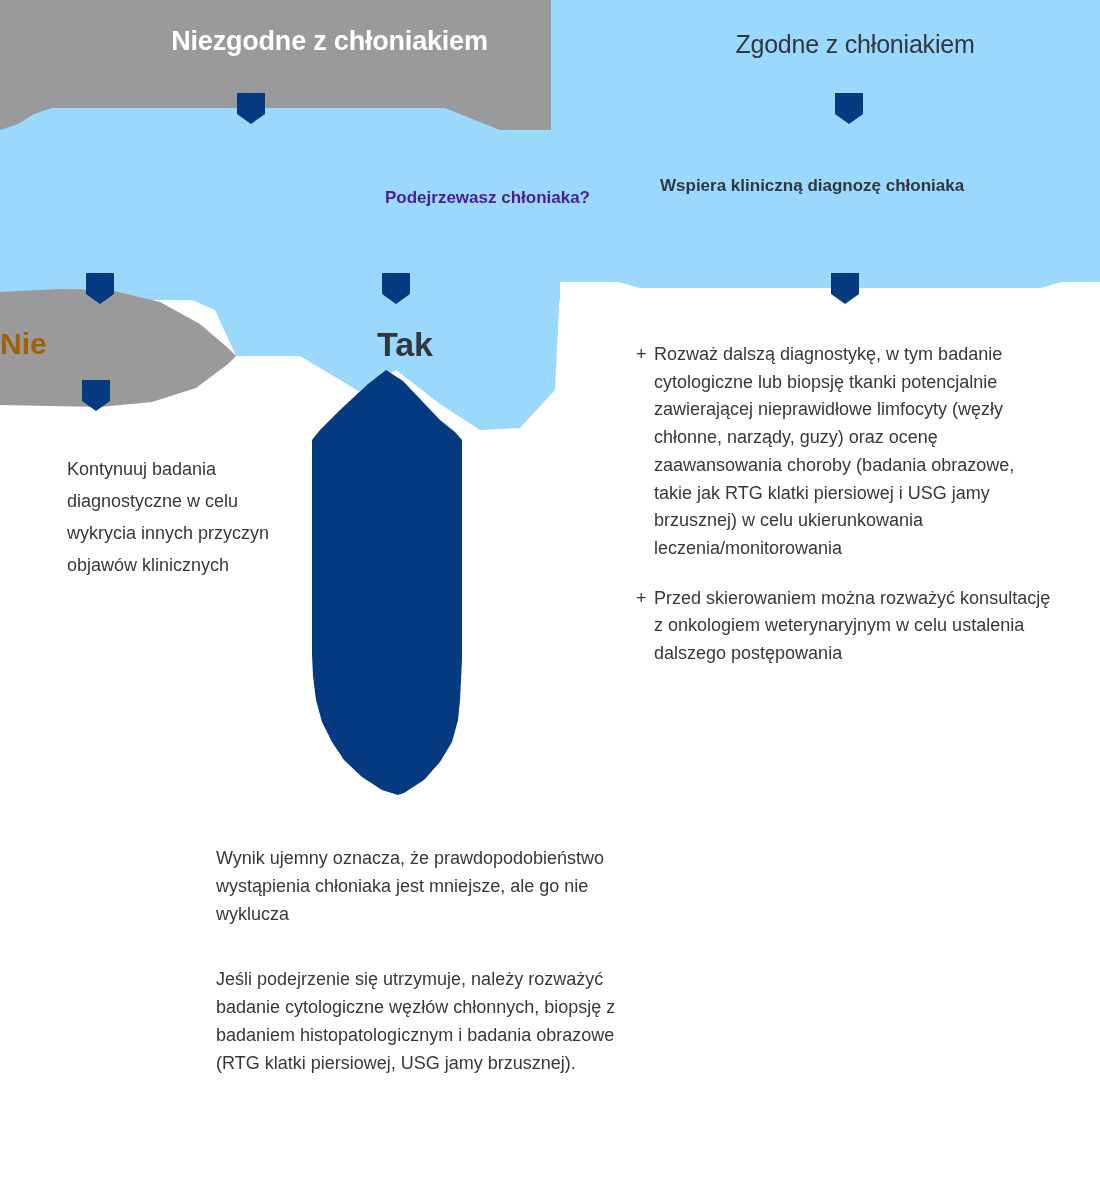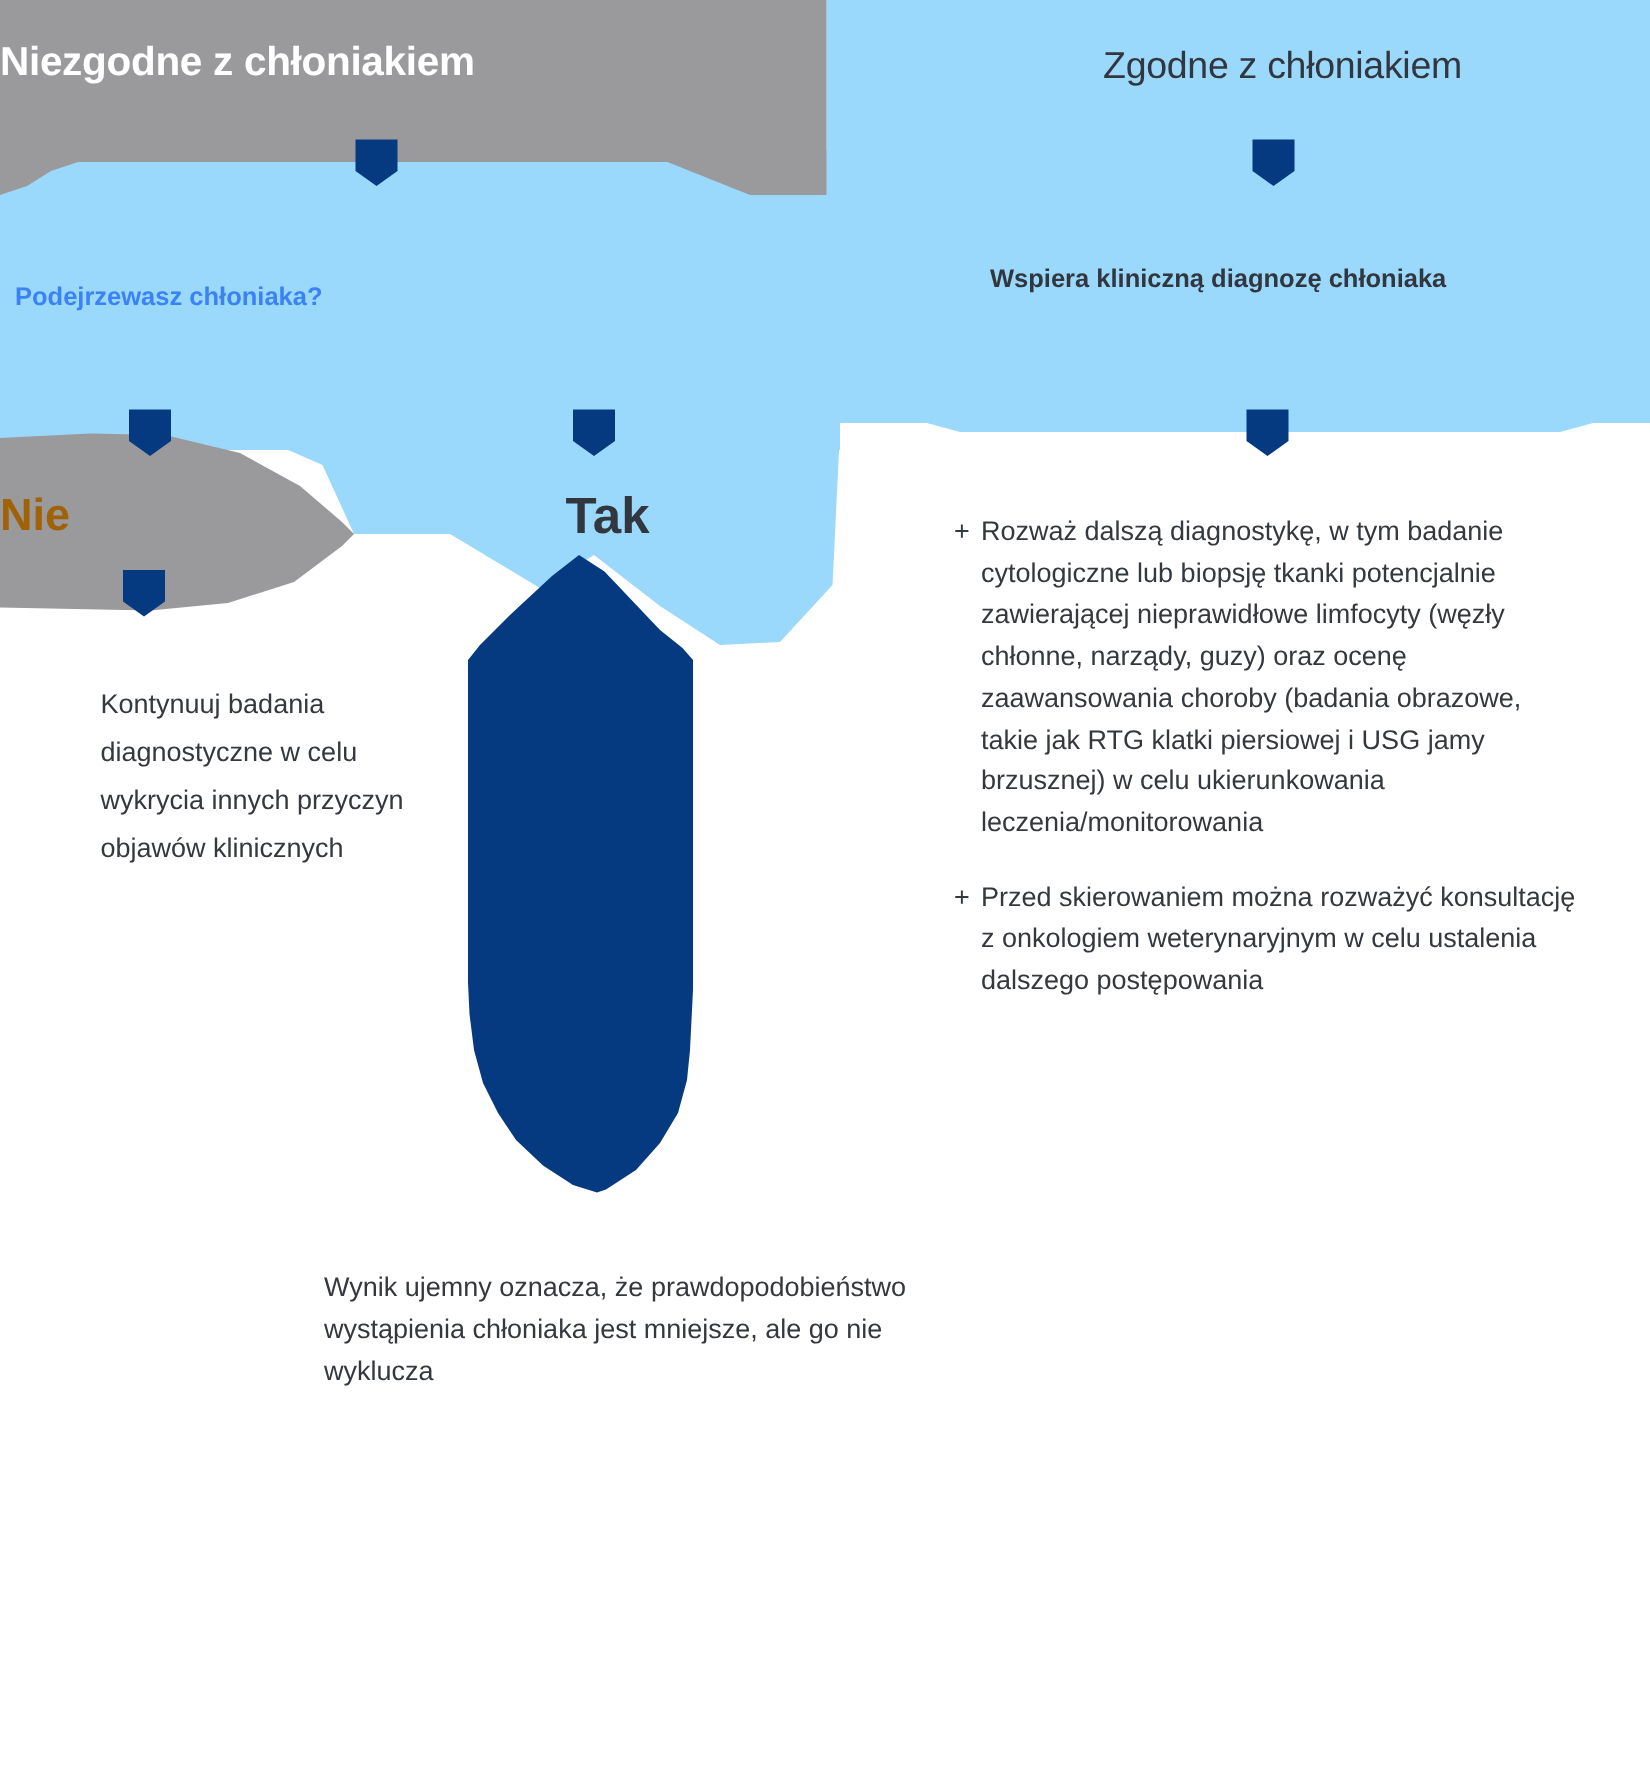--- a/index.html
+++ b/index.html
@@ -31,45 +31,46 @@
   
   .txt {
     position: absolute;
     box-sizing: border-box;
   }
 
   .hdr-left {
     left: 0;
     top: 26px;
     width: 659px;
+    text-align: center;
     font-size: 27px;
     font-weight: bold;
     color: #ffffff;
     letter-spacing: -0.2px;
   }
 
   .hdr-right {
     left: 620px;
     top: 30px;
     width: 470px;
     text-align: center;
     font-size: 25px;
     font-weight: normal;
     color: #32373f;
     letter-spacing: -0.2px;
   }
 
   .q-left {
-    left: 10px;
+    left: 20px;
     top: 188px;
     width: 570px;
-    text-align: left;
+    text-align: right;
     font-size: 17px;
     font-weight: bold;
-    color: #3b82f6;
+    color: #4c1d95;
   }
 
   .q-right {
     left: 660px;
     top: 174px;
     width: 390px;
     text-align: left;
     font-size: 17px;
     font-weight: bold;
     color: #32373f;
@@ -272,15 +273,16 @@
       <span>Rozważ dalszą diagnostykę, w tym badanie cytologiczne lub biopsję tkanki potencjalnie zawierającej nieprawidłowe limfocyty (węzły chłonne, narządy, guzy) oraz ocenę zaawansowania choroby (badania obrazowe, takie jak RTG klatki piersiowej i USG jamy brzusznej) w celu ukierunkowania leczenia/monitorowania</span>
     </div>
     <div class="bullet">
       <span class="plus">+</span>
       <span>Przed skierowaniem można rozważyć konsultację z onkologiem weterynaryjnym w celu ustalenia dalszego postępowania</span>
     </div>
   </div>
 
   <div class="txt bottom-block">
     <div class="bottom-para">Wynik ujemny oznacza, że prawdopodobieństwo wystąpienia chłoniaka jest mniejsze, ale go nie wyklucza</div>
+    <div class="bottom-para">Jeśli podejrzenie się utrzymuje, należy rozważyć badanie cytologiczne węzłów chłonnych, biopsję z badaniem histopatologicznym i badania obrazowe (RTG klatki piersiowej, USG jamy brzusznej).</div>
   </div>
 
 </div>
 
 </body></html>

